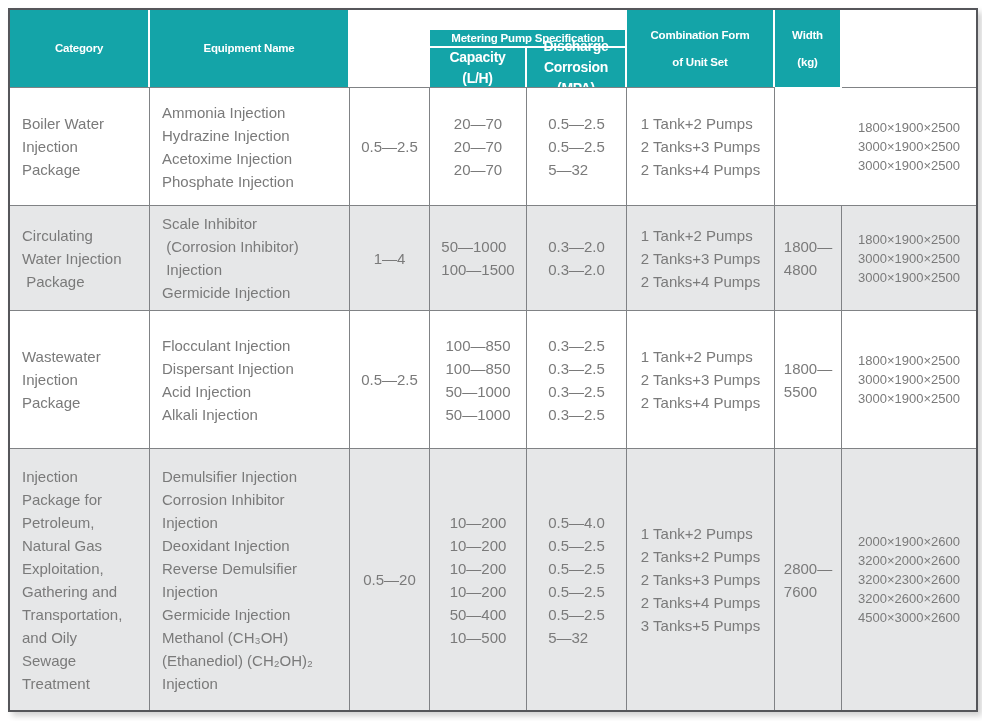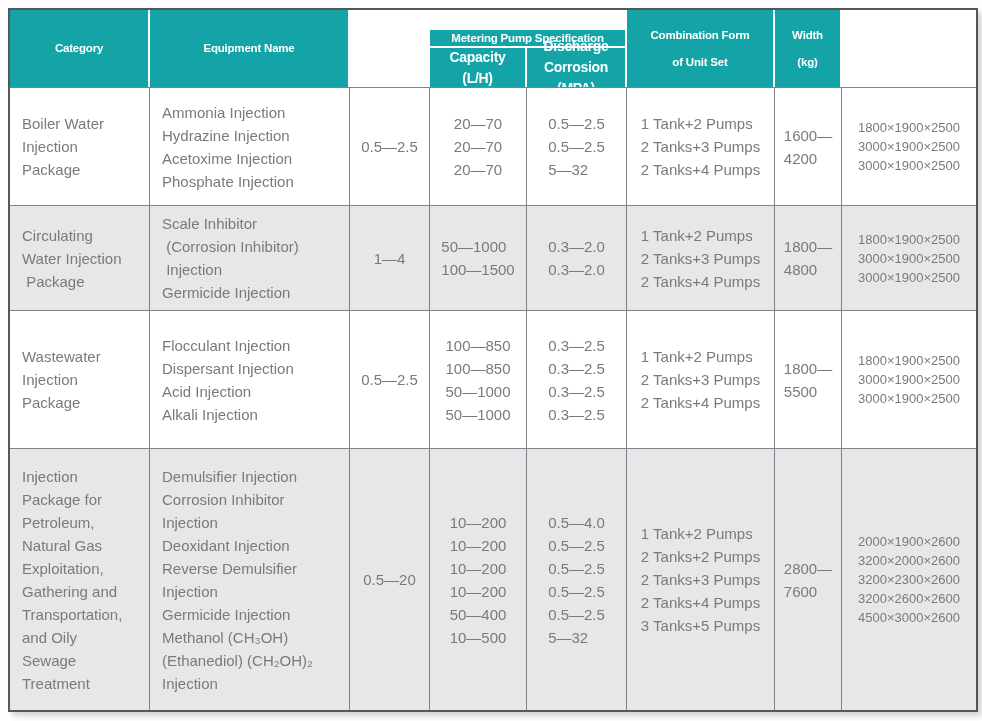--- a/index.html
+++ b/index.html
@@ -75,22 +75,20 @@
   <div class="c r1 co3 center">0.5—2.5</div>
   <div class="c r1 co4 center">20—70
 20—70
 20—70</div>
   <div class="c r1 co5 center">0.5—2.5
 0.5—2.5
 5—32</div>
   <div class="c r1 co6 block">1 Tank+2 Pumps
 2 Tanks+3 Pumps
 2 Tanks+4 Pumps</div>
-  <div class="c r1 co7 block">1600—
-4200</div>
   <div class="c r1 co8 dim lastcol">1800×1900×2500
 3000×1900×2500
 3000×1900×2500</div>
 
   <div class="c r2 co1 left gray">Circulating
 Water Injection
  Package</div>
   <div class="c r2 co2 left gray">Scale Inhibitor
  (Corrosion Inhibitor)
  Injection

